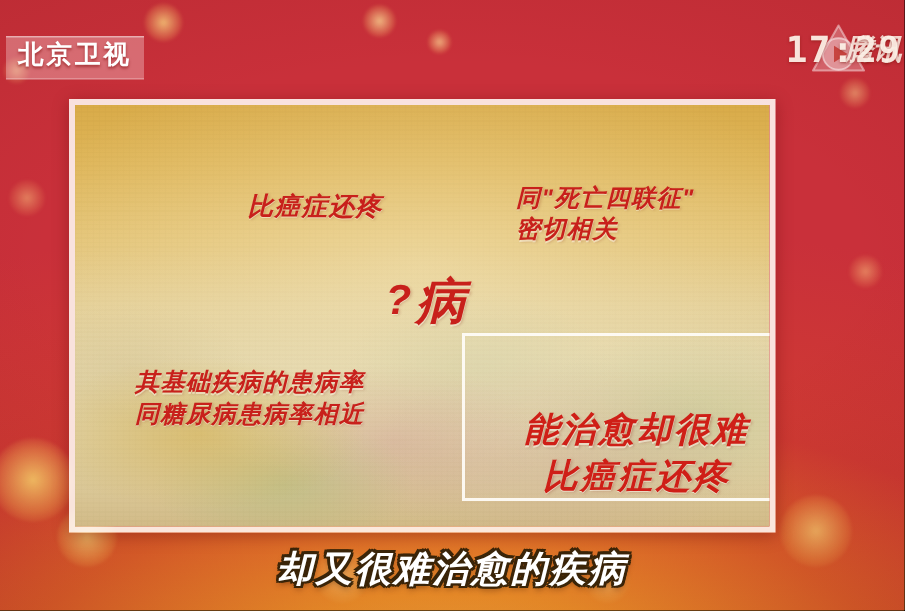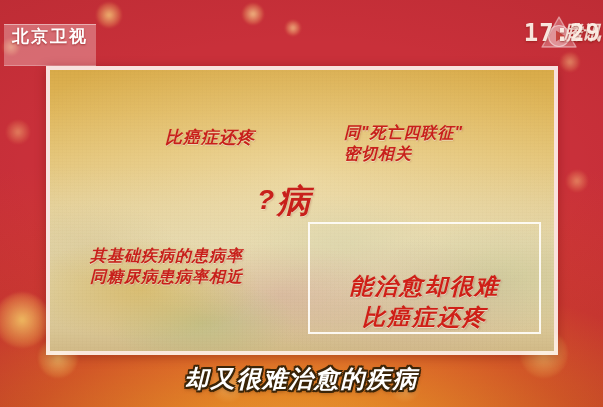--- a/index.html
+++ b/index.html
@@ -35,21 +35,21 @@
     border-radius: 50%;
     pointer-events: none;
     filter: blur(1px);
   }
 
   
   .logo-badge {
     position: absolute;
     left: 4px;
     top: 24px;
-    padding: 3px 8px 20px 8px;
+    padding: 3px 8px 7px 8px;
     background: rgba(255, 235, 235, 0.32);
     border-top: 1px solid rgba(255,255,255,0.45);
     border-bottom: 1px solid rgba(255,255,255,0.25);
     display: flex;
     align-items: center;
   }
   .logo-badge .logo-text {
     color: #ffffff;
     font-size: 17px;
     font-weight: bold;
@@ -94,21 +94,21 @@
     font-weight: bold;
     font-style: italic;
     text-shadow: 0 1px 2px rgba(120,20,10,0.5);
   }
 
   
   .card {
     position: absolute;
     left: 46px;
     top: 66px;
-    width: 512px;
+    width: 471px;
     height: 289px;
     box-sizing: border-box;
     border: 4px solid rgba(255, 250, 245, 0.88);
     box-shadow: 0 2px 10px rgba(90,10,10,0.35);
     overflow: hidden;
   }
   .card-paper {
     position: absolute;
     inset: 0;
     background:

